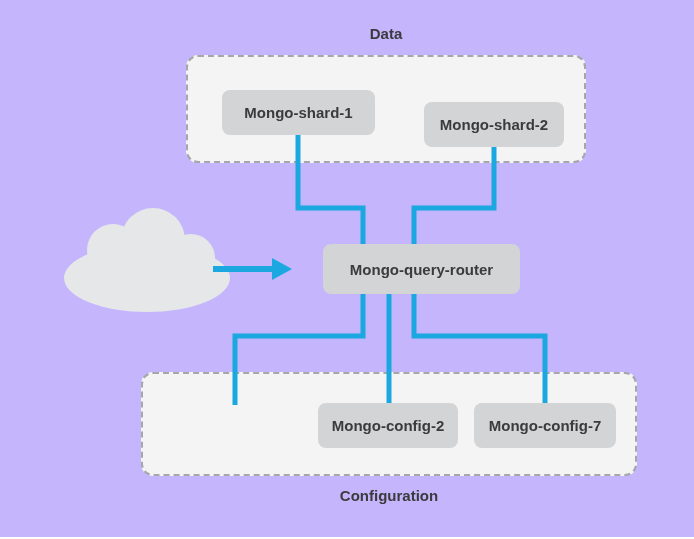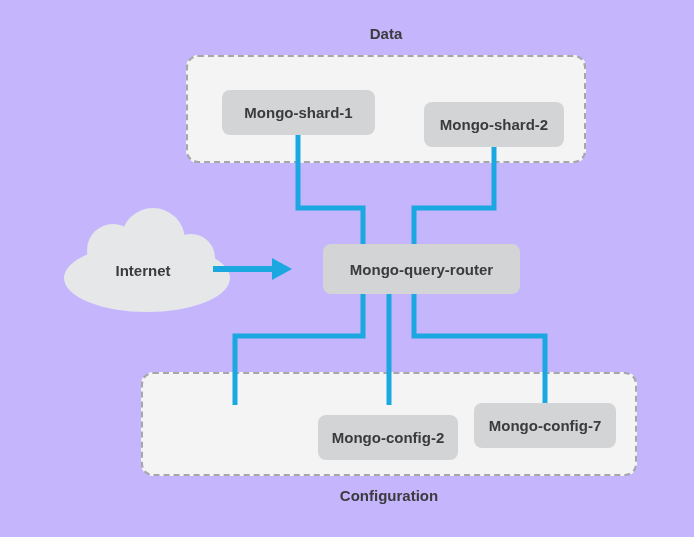--- a/index.html
+++ b/index.html
@@ -46,21 +46,21 @@
     border-radius: 8px;
     font-size: 15px;
     z-index: 3;
     box-sizing: border-box;
     text-align: center;
   }
   .shard1  { left: 222px; top: 90px;  width: 153px; height: 45px; }
   .shard2  { left: 424px; top: 102px;  width: 140px; height: 45px; }
   .router  { left: 291px; top: 244px; width: 197px; height: 50px; margin-left: 32px; }
   .config1 { left: 168px; top: 403px; width: 134px; height: 45px; }
-  .config2 { left: 318px; top: 403px; width: 140px; height: 45px; margin-top: 12px; }
+  .config2 { left: 318px; top: 403px; width: 140px; height: 45px; }
   .config3 { left: 474px; top: 403px; width: 142px; height: 45px; }
 
   .caption {
     position: absolute;
     text-align: center;
     font-size: 15px;
     color: var(--text, #3b3b3d);
     z-index: 3;
   }
   .data-caption   { left: 186px; top: 25px;  width: 400px; }
@@ -113,21 +113,20 @@
     <path class="connector" d="M 363 292 L 363 336 L 235 336 L 235 405"></path>
     <path class="connector" d="M 389 292 L 389 405"></path>
     <path class="connector" d="M 414 292 L 414 336 L 545 336 L 545 405"></path>
 
     <g>
       <line class="arrow-line" x1="213" y1="269" x2="272" y2="269"></line>
       <polygon class="arrow-head" points="272,258 292,269 272,280"></polygon>
     </g>
   </svg>
 
-  <div class="caption internet-label">Internet</div>
 
   <div class="node shard1">Mongo-shard-1</div>
 
   <div class="node shard2">Mongo-shard-2</div>
 
   <div class="node router">Mongo-query-router</div>
 
 
   <div class="node config2">Mongo-config-2</div>
 

